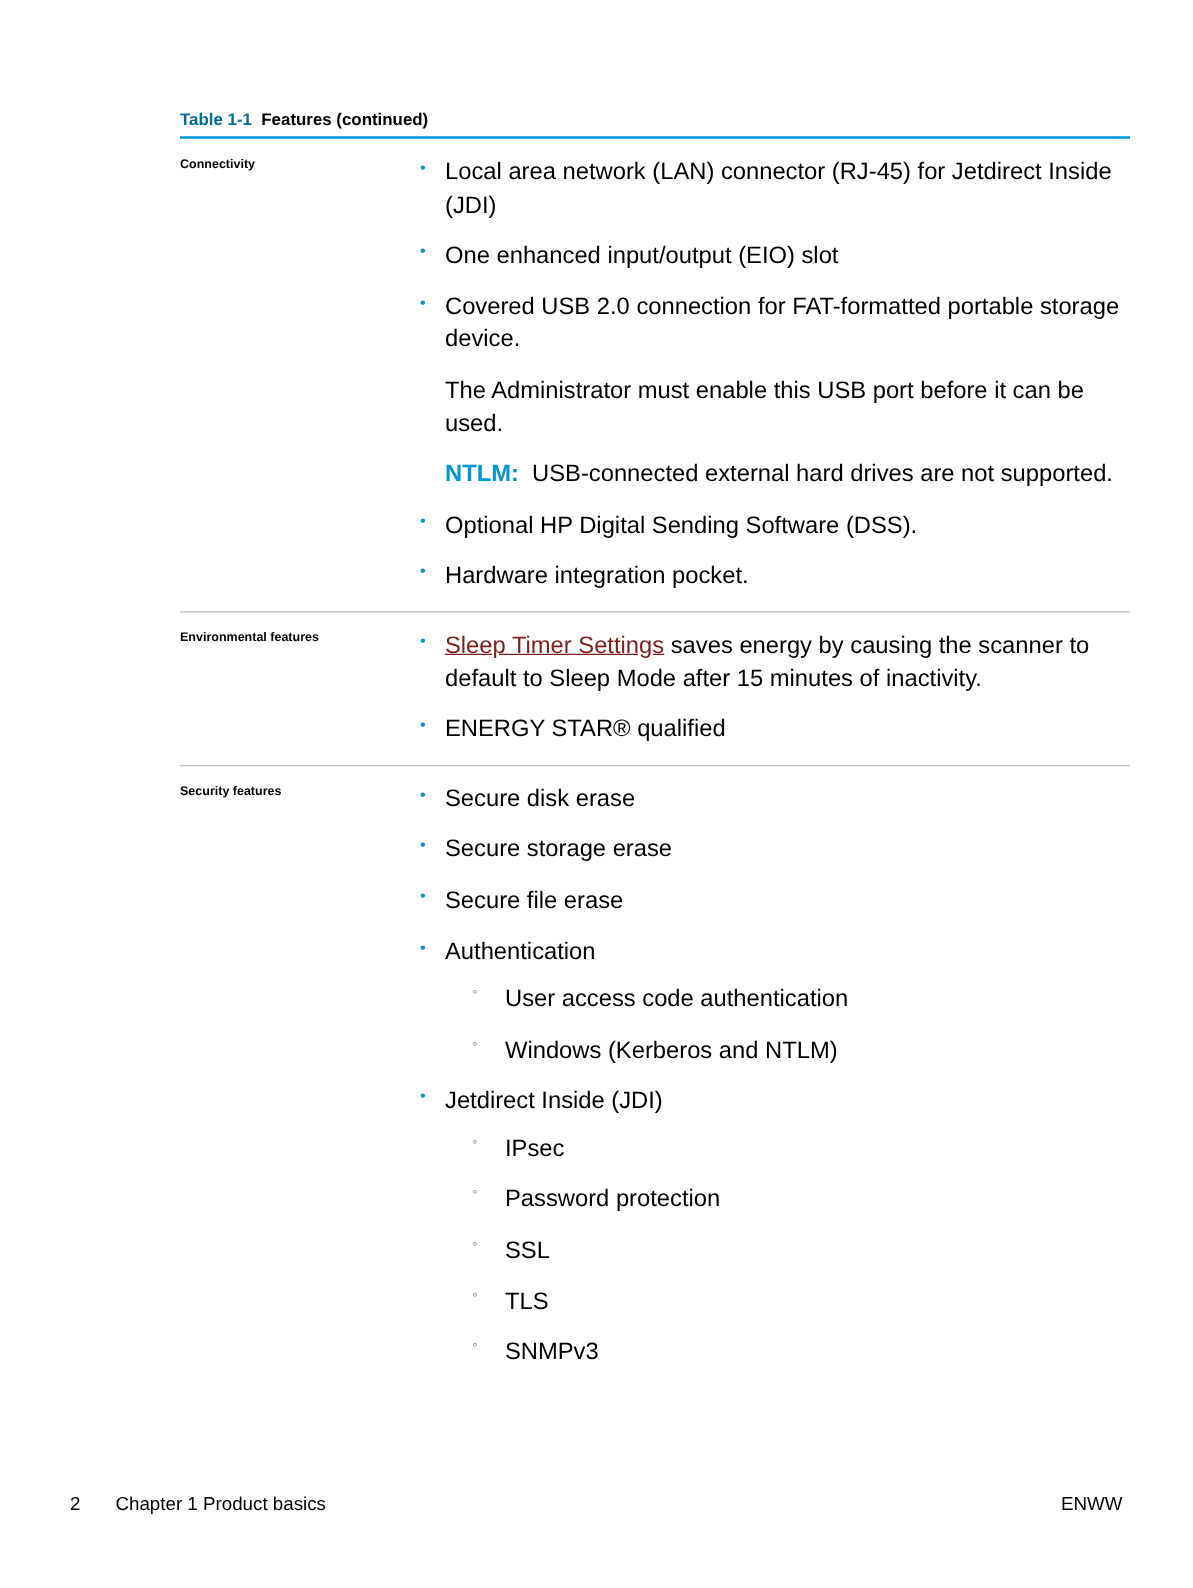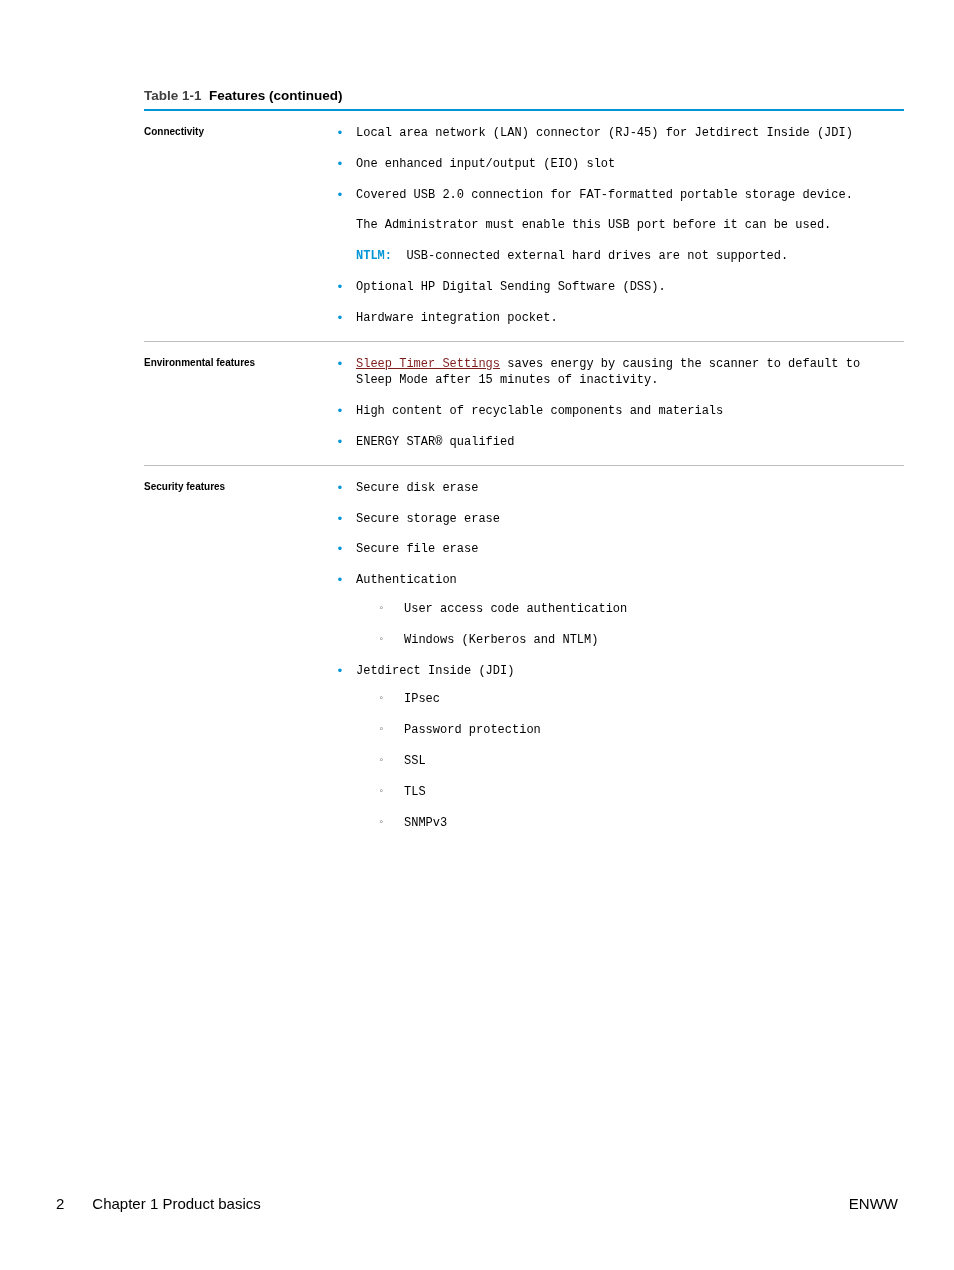--- a/index.html
+++ b/index.html
@@ -17,21 +17,21 @@
   .page {
     padding: 88px 56px 0 56px;
   }
   .table-caption {
     font-size: 13.5px;
     font-weight: bold;
     margin-left: 88px;
     margin-bottom: 6px;
   }
   .table-caption .tnum {
-    color: #404040;
+    color: #0369a1;
     font-weight: bold;
   }
   .features-table {
     margin-left: 88px;
     width: 760px;
     border-top: 2.5px solid #0096d6;
     border-collapse: collapse;
   }
   .row {
     display: flex;
@@ -44,23 +44,22 @@
     width: 180px;
     flex-shrink: 0;
     font-weight: bold;
     padding: 14px 6px 14px 0;
     font-size: 10px;
     line-height: 1.35;
   }
   .content-cell {
     flex: 1;
     padding: 14px 6px 14px 6px;
-    font-size: 12px;
+    font-size: 19px;
     line-height: 1.4;
-    font-family: Liberation Mono, monospace;
   }
   ul.bul {
     list-style: none;
     margin: 0;
     padding: 0;
   }
   ul.bul > li {
     position: relative;
     padding-left: 20px;
     margin-bottom: 14px;
@@ -156,21 +155,20 @@
       </div>
     </div>
 
     <div class="row">
       <div class="label-cell">Environmental features</div>
       <div class="content-cell">
         <ul class="bul">
           <li>
             <span class="link">Sleep Timer Settings</span><span> saves energy by causing the scanner to default to Sleep Mode after 15 minutes of inactivity.</span>
           </li>
-          <li>High content of recyclable components and materials</li>
           <li>ENERGY STAR® qualified</li>
         </ul>
       </div>
     </div>
 
     <div class="row">
       <div class="label-cell">Security features</div>
       <div class="content-cell">
         <ul class="bul">
           <li>Secure disk erase</li>

